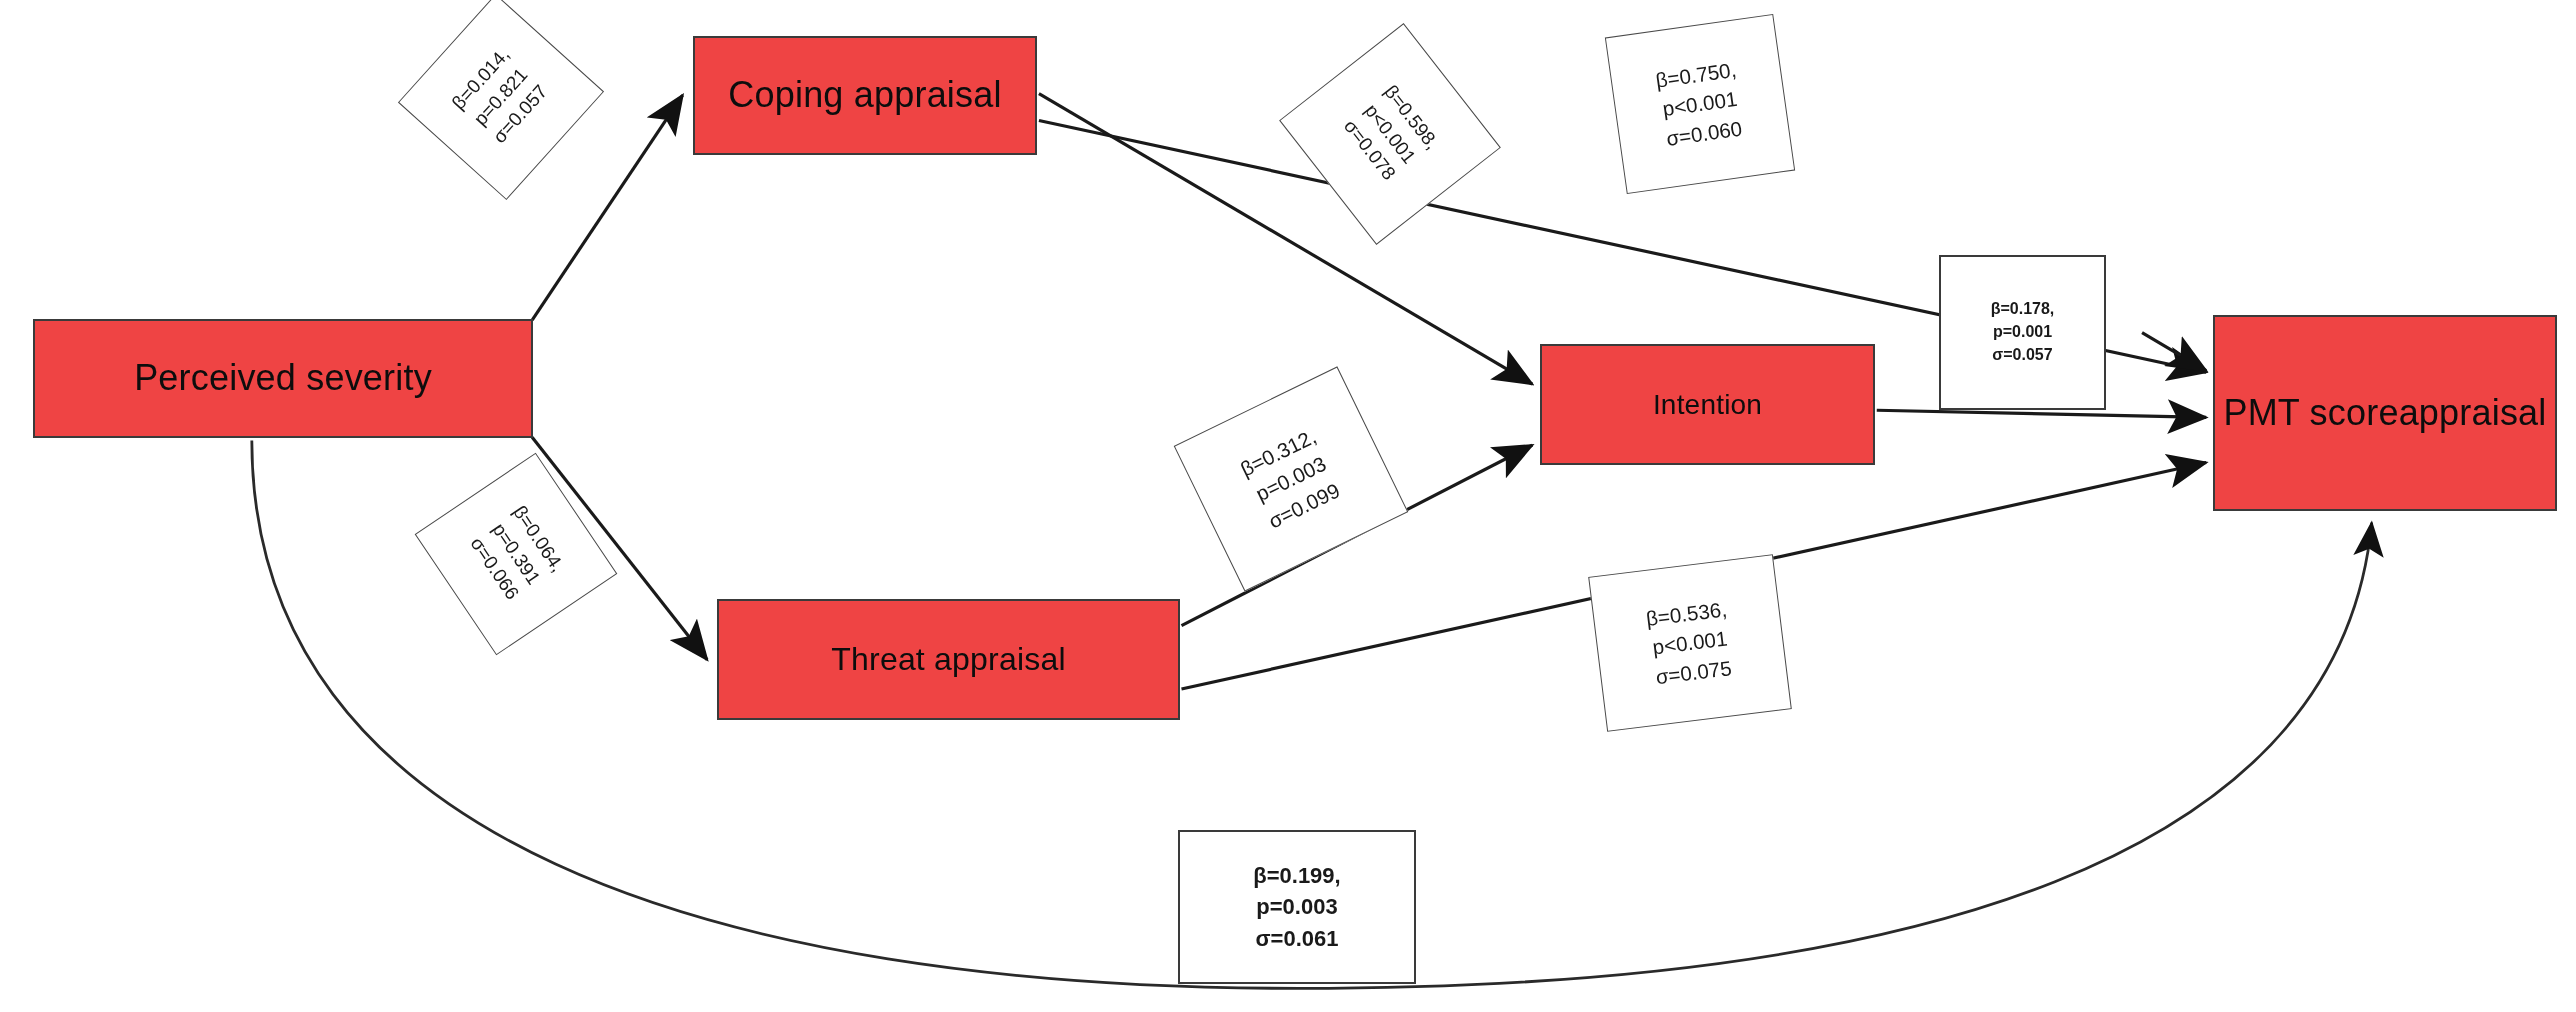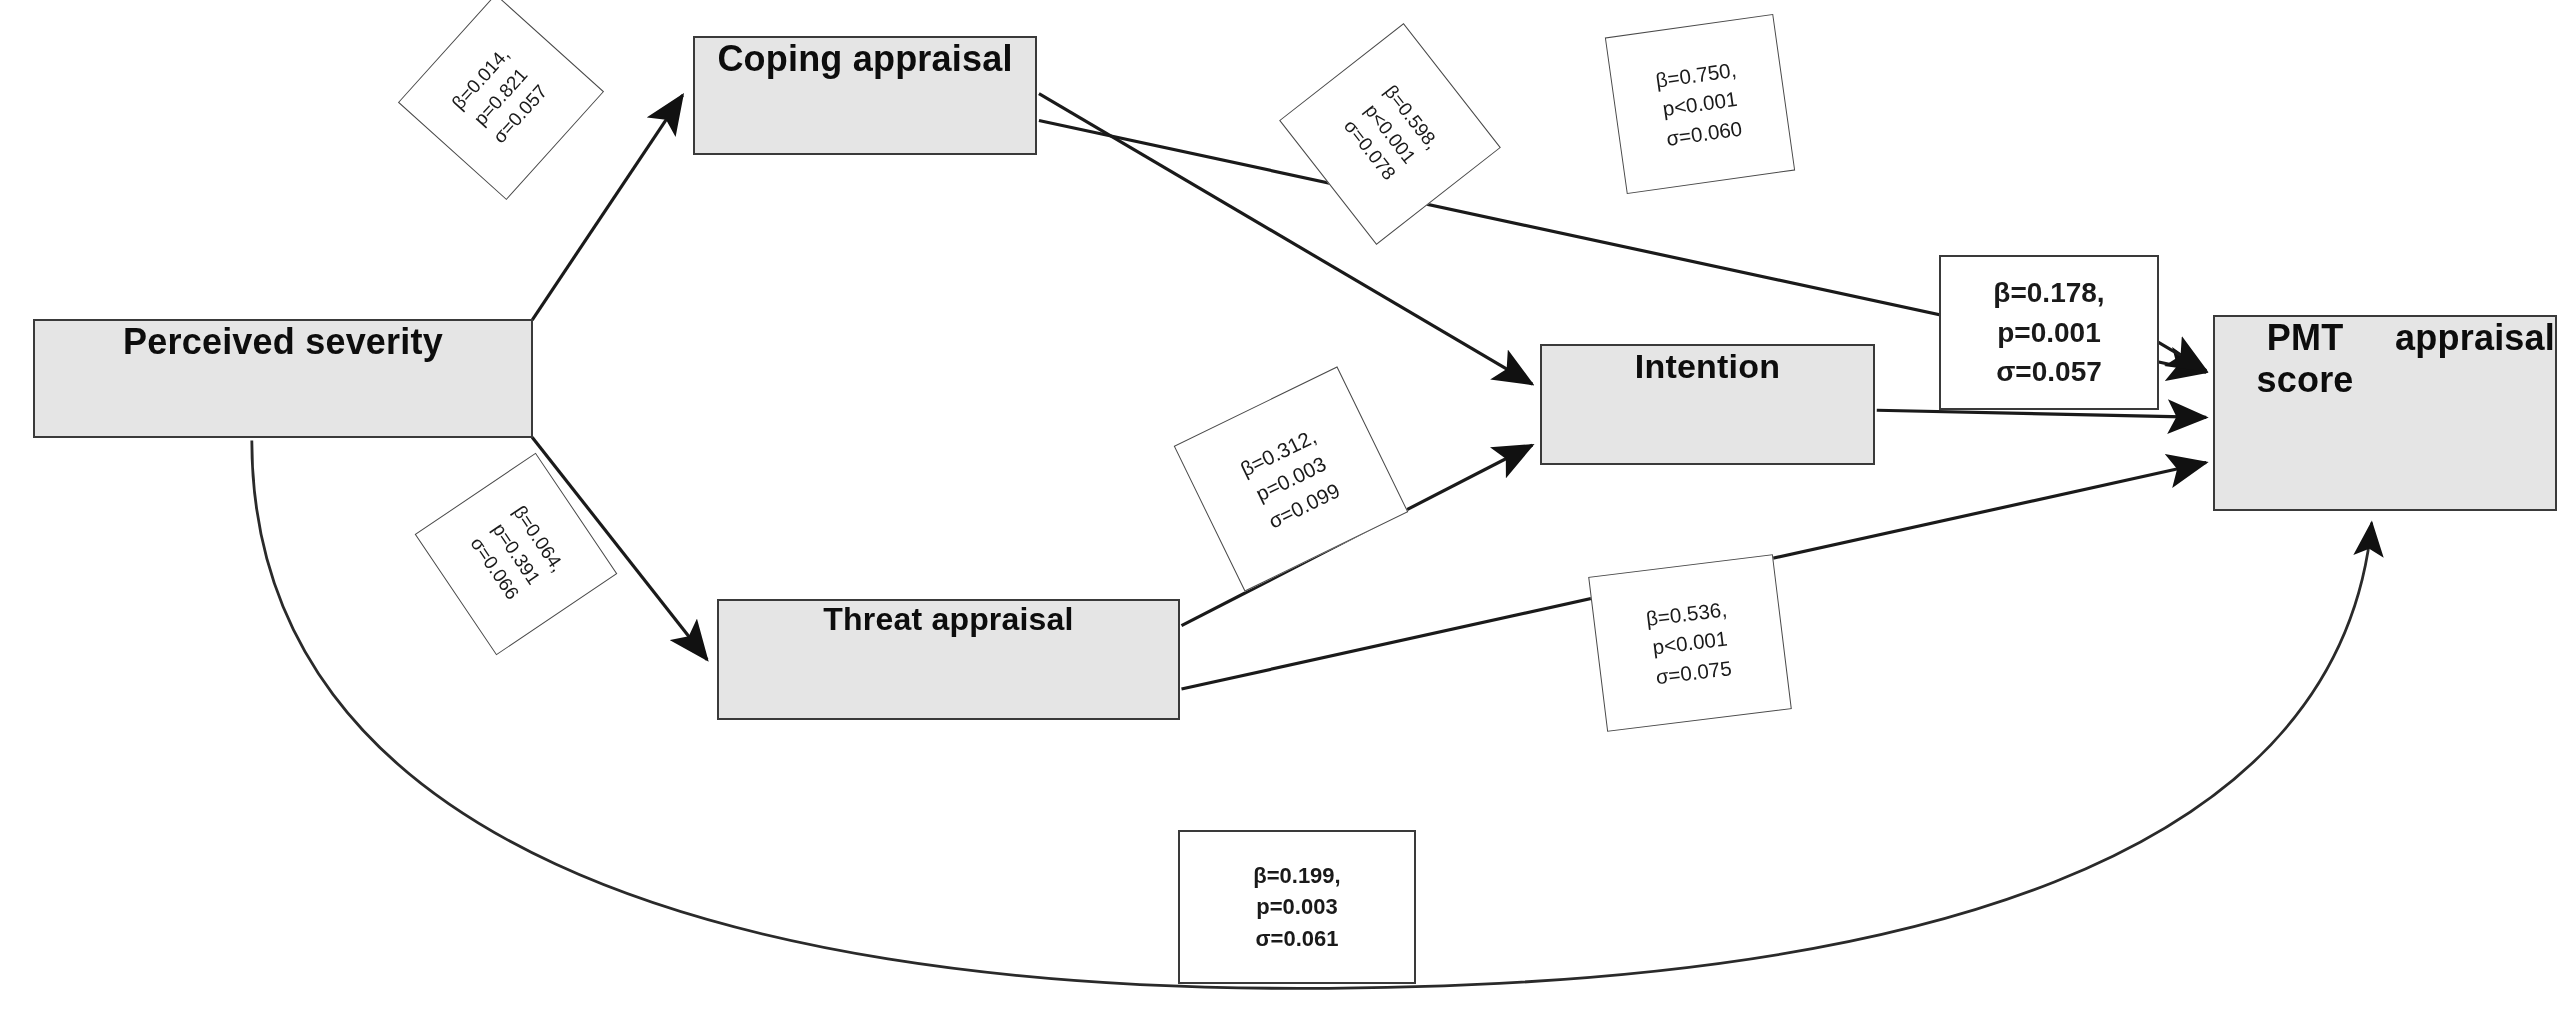--- a/index.html
+++ b/index.html
@@ -18,28 +18,28 @@
   svg#edges{
     position:absolute;
     left:0; top:0;
     width:2576px;
     height:1013px;
     pointer-events:none;
   }
   .node{
     position:absolute;
     box-sizing:border-box;
-    background:#e5e5e5;
+    background:#ef4444;
     border:2.4px solid #3a3a3a;
     display:flex;
-    align-items:flex-start;
+    align-items:center;
     justify-content:center;
     text-align:center;
     color:#0d0d0d;
-    font-weight:bold;
+    font-weight:normal;
     line-height:1.18;
     letter-spacing:0.2px;
     z-index:3;
   }
   .node span{display:block;}
   .stat{
     position:absolute;
     box-sizing:border-box;
     background:#ffffff;
     border:1.6px solid #4a4a4a;
@@ -95,21 +95,21 @@
   </div>
 
   <div class="node" id="n1" style="left:693px;top:36px;width:344px;height:119px;font-size:36px;">
     <span>Coping appraisal</span>
   </div>
 
   <div class="node" id="n2" style="left:717px;top:599px;width:463px;height:121px;font-size:32px;">
     <span>Threat appraisal</span>
   </div>
 
-  <div class="node" id="n3" style="left:1540px;top:344px;width:335px;height:121px;font-size:34px;">
+  <div class="node" id="n3" style="left:1540px;top:344px;width:335px;height:121px;font-size:28px;">
     <span>Intention</span>
   </div>
 
   <div class="node" id="n4" style="left:2213px;top:315px;width:344px;height:196px;font-size:36px;flex-direction:row;">
     <span>PMT score</span>
     <span>appraisal</span>
   </div>
 
   <div class="stat" style="left:428px;top:24px;width:146px;height:146px;font-size:19px;transform:rotate(-48deg);">
     <span class="ln">β=0.014,</span>
@@ -128,21 +128,21 @@
     <span class="ln">p&lt;0.001</span>
     <span class="ln">σ=0.078</span>
   </div>
 
   <div class="stat" style="left:1615px;top:25px;width:170px;height:158px;font-size:20.6px;transform:rotate(-8deg);">
     <span class="ln">β=0.750,</span>
     <span class="ln">p&lt;0.001</span>
     <span class="ln">σ=0.060</span>
   </div>
 
-  <div class="stat heavy" style="left:1939px;top:255px;width:220px;height:155px;font-size:28px;">
+  <div class="stat heavy" style="left:1939px;top:255px;width:167px;height:155px;font-size:16px;">
     <span class="ln">β=0.178,</span>
     <span class="ln">p=0.001</span>
     <span class="ln">σ=0.057</span>
   </div>
 
   <div class="stat" style="left:1200px;top:398px;width:182px;height:162px;font-size:20.6px;transform:rotate(-26deg);">
     <span class="ln">β=0.312,</span>
     <span class="ln">p=0.003</span>
     <span class="ln">σ=0.099</span>
   </div>

